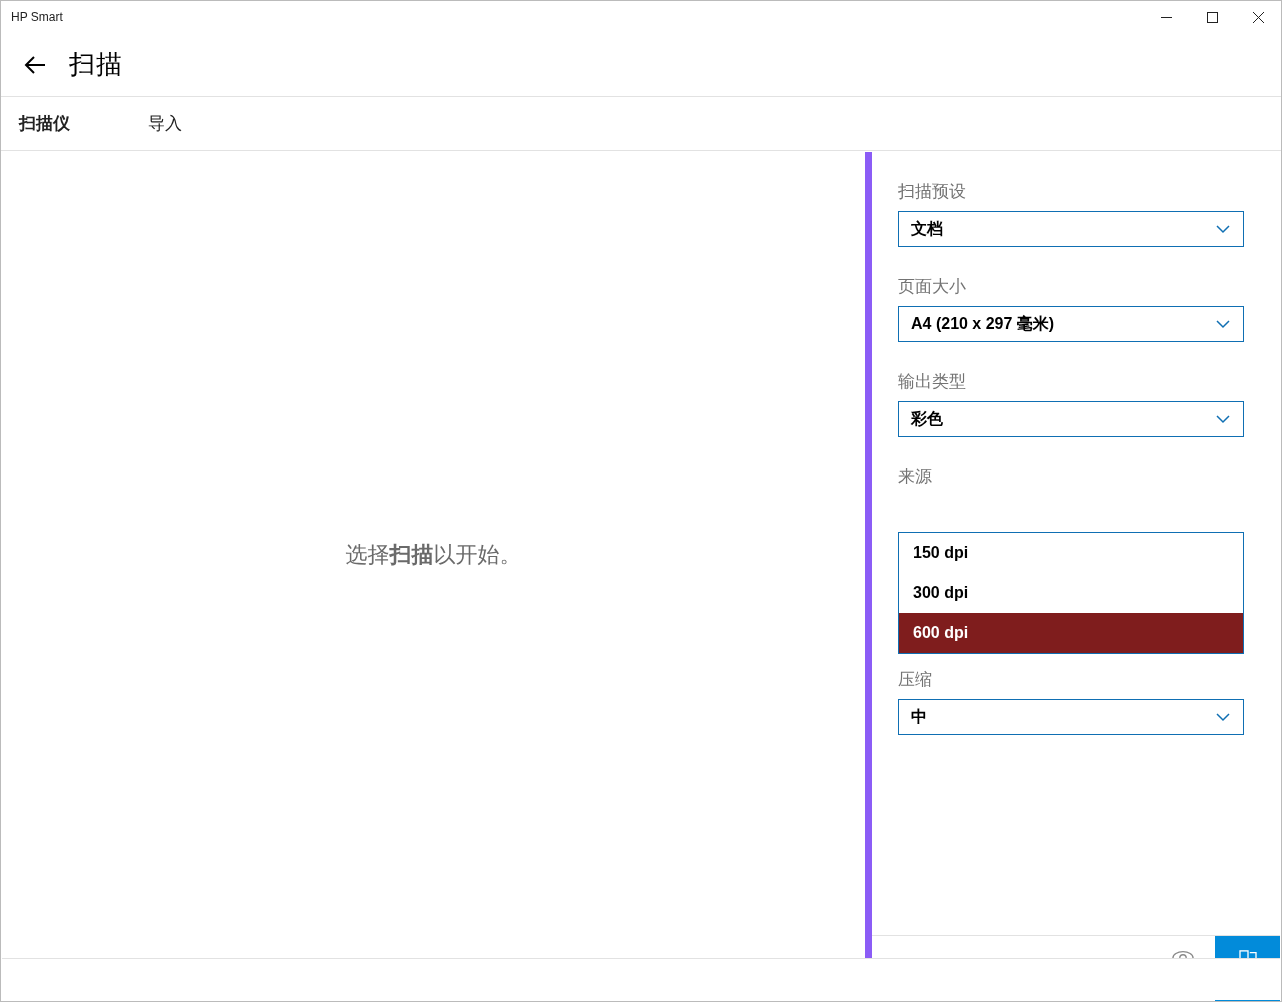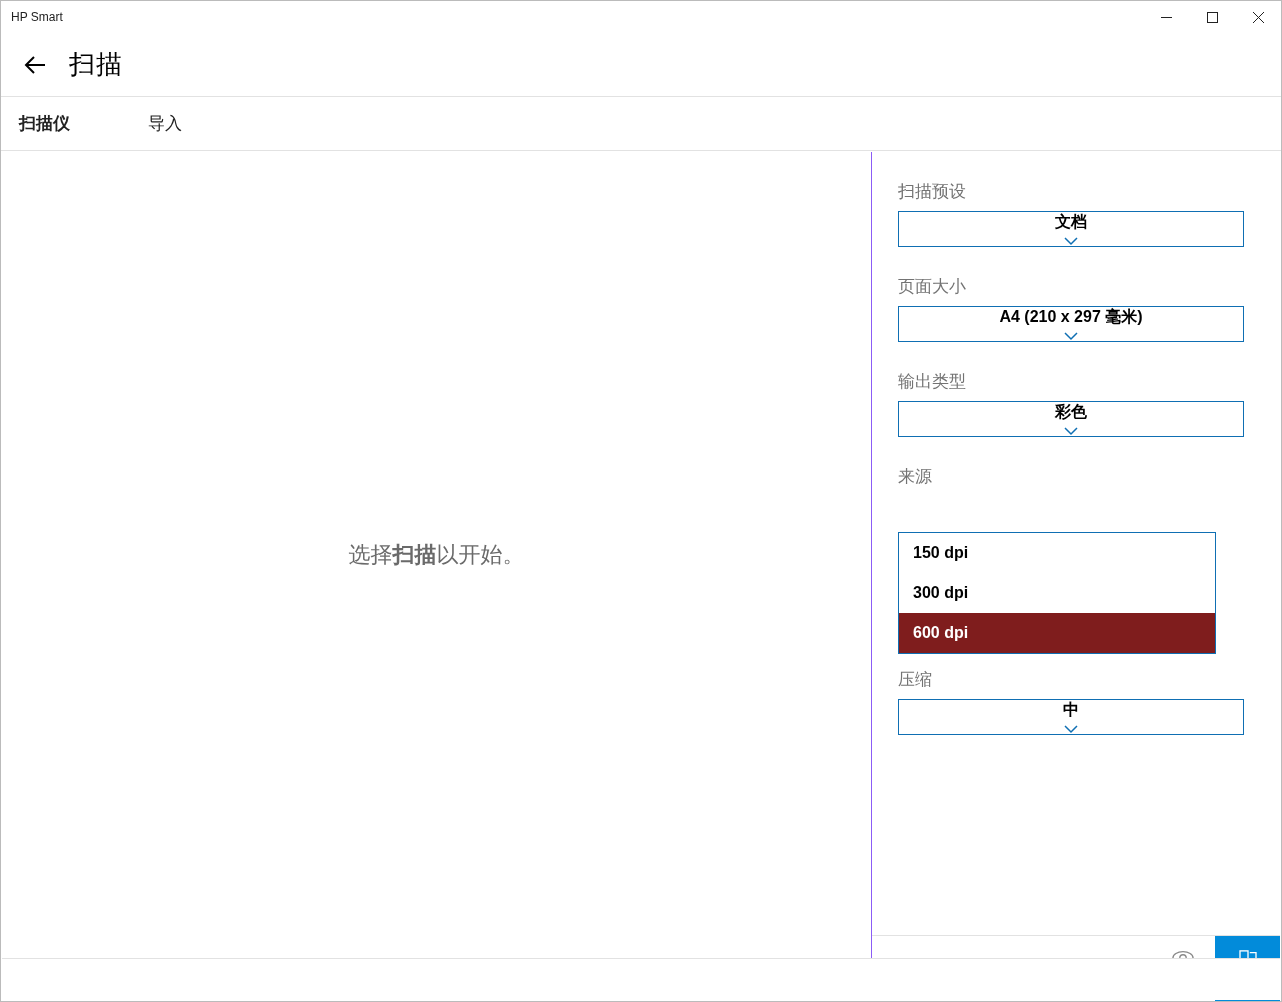--- a/index.html
+++ b/index.html
@@ -66,21 +66,21 @@
   .tab.active { font-weight: 700; }
   
   .main {
     position: absolute;
     top: 151px; 
     left: 1px; right: 1px; bottom: 43px;
     display: flex;
   }
   .preview-area {
     flex: 1;
-    border-right: 1px solid #8b5cf6;
+    border-right: 7px solid #8b5cf6;
     display: flex;
     align-items: center;
     justify-content: center;
     color: #6a6a6a;
     font-size: 22px;
   }
   .preview-area b { font-weight: 700; }
   .side-panel {
     width: 408px;
     padding: 28px 36px 0 26px;
@@ -95,37 +95,36 @@
   .select {
     height: 36px;
     border: 1px solid #0f6fb3;
     display: flex;
     align-items: center;
     justify-content: space-between;
     padding: 0 12px;
     font-size: 16px;
     font-weight: 600;
     color: #000;
-    flex-direction: column;
   }
   .select.disabled {
     border-color: #c9c9c9;
     color: #9b9b9b;
     font-weight: 400;
   }
   .chev {
     width: 16px; height: 16px;
     color: #0f6fb3;
     display: inline-block;
   }
   .select.disabled .chev { color: #b9b9b9; }
   
   .dropdown {
     position: absolute;
-    left: 26px; width: 318px;
+    left: 26px; width: 346px;
     top: 380px;
     border: 1px solid #0f6fb3;
     background: #fff;
   }
   .dropdown-item {
     height: 40px;
     display: flex;
     align-items: center;
     padding: 0 14px;
     font-size: 16px;

